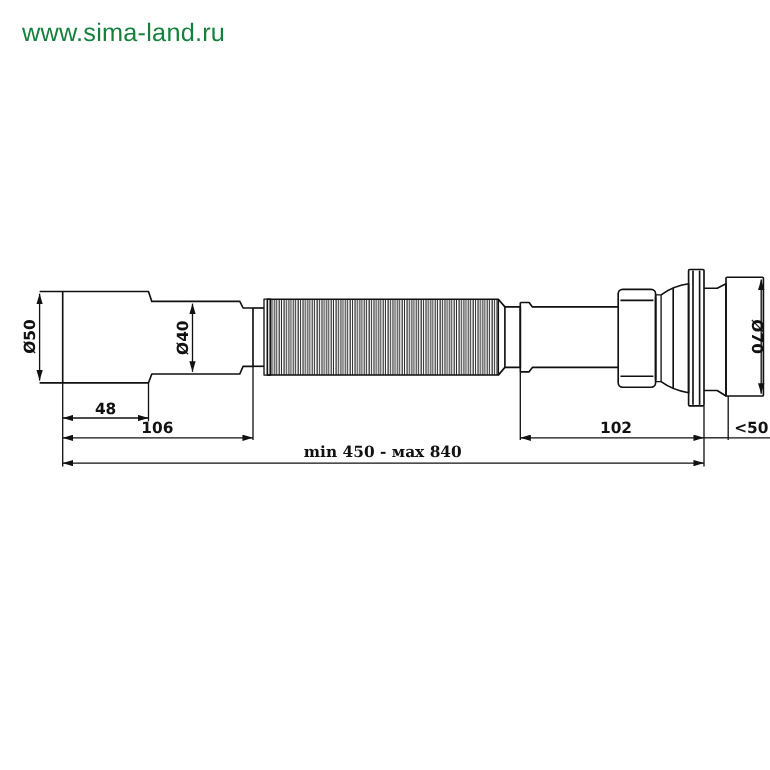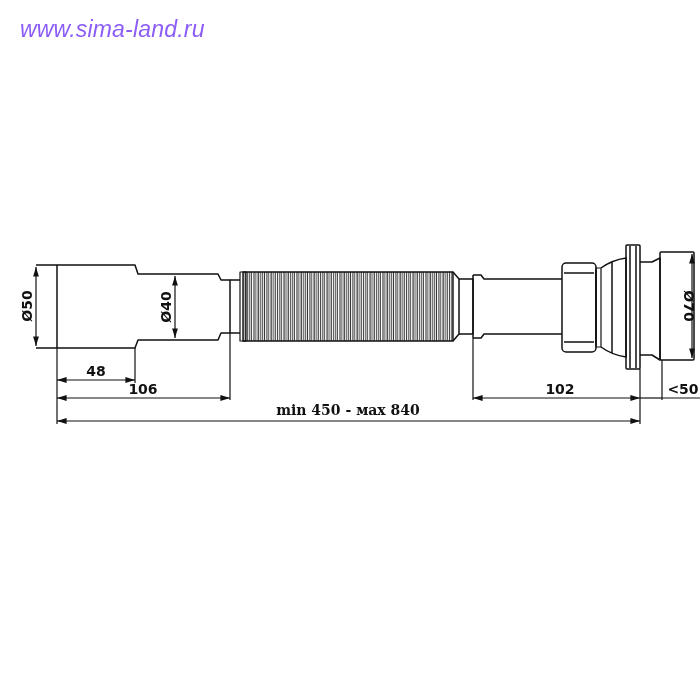--- a/index.html
+++ b/index.html
@@ -1,17 +1,17 @@
 <!DOCTYPE html>
 <html><head>
 <meta charset="utf-8">
 <style>
   html, body { margin:0; padding:0; background:#ffffff; }
   body { width:700px; height:700px; position:relative; overflow:hidden; font-family:"Liberation Sans", sans-serif; }
-  .watermark { position:absolute; left:20px; top:16px; font-size:23px; color:#8b5cf6; letter-spacing:0.2px; font-family:"Liberation Sans", sans-serif;font-style:italic; }
+  .watermark { position:absolute; left:20px; top:16px; font-size:23px; color:#15803d; letter-spacing:0.2px; font-family:"Liberation Sans", sans-serif; }
   svg { position:absolute; left:0; top:0; }
   .dimtext { font-family:"DejaVu Sans", sans-serif; font-weight:bold; font-size:14px; fill:#111; }
 </style>
 </head>
 <body>
 
 <div class="watermark">www.sima-land.ru</div>
 
 <svg width="700" height="700" viewBox="0 0 700 700">
   <defs>

